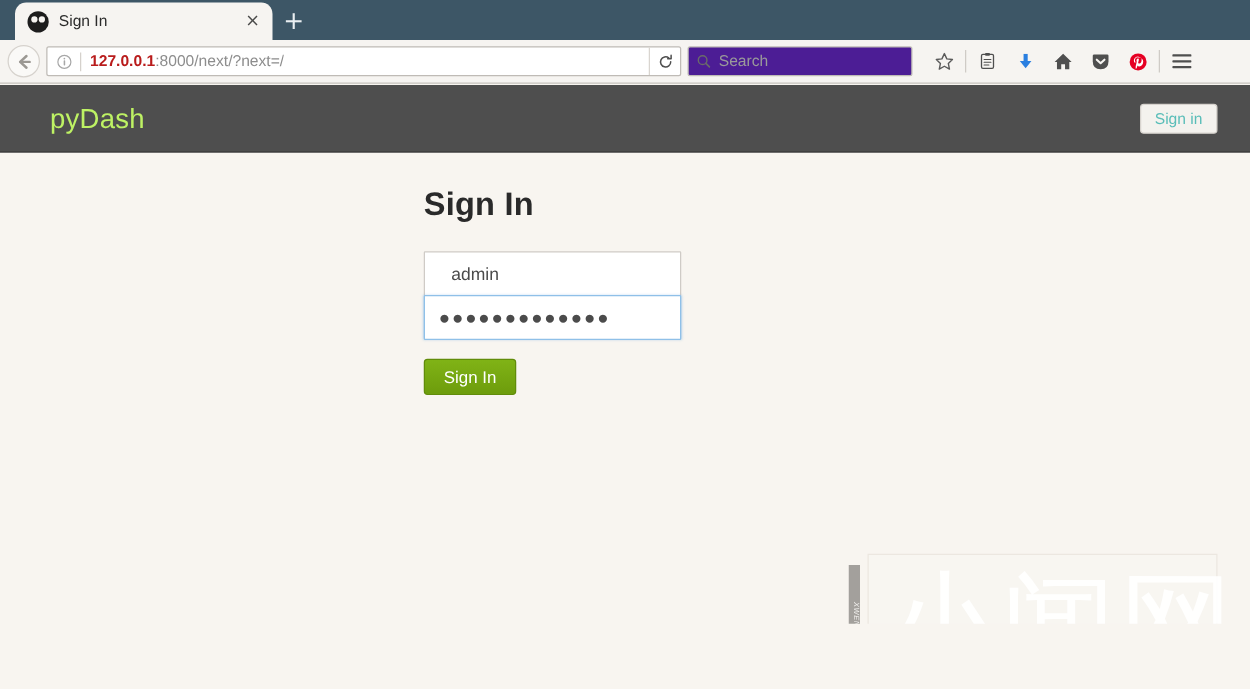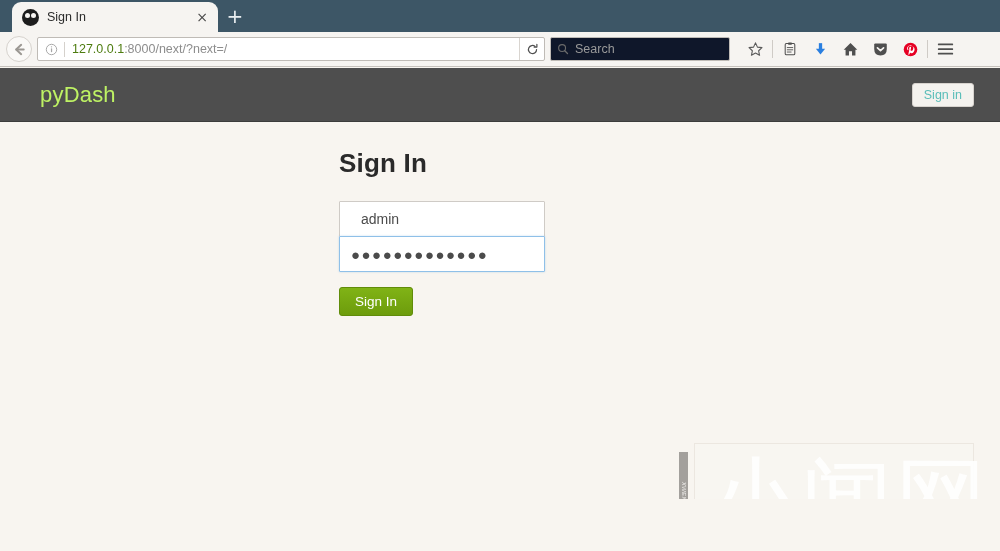--- a/index.html
+++ b/index.html
@@ -86,30 +86,30 @@
     display: flex; align-items: center;
     margin-right: 5px;
     overflow: hidden;
   }
   .url-ident {
     width: 26px; display: flex; align-items: center; justify-content: center;
     color: #9b9b9b; flex: 0 0 auto; cursor: pointer;
   }
   .url-sep { width: 1px; height: 15px; background: #d5d1cc; margin-right: 7px; flex: 0 0 auto; }
   .url-text { font-size: 12.5px; white-space: nowrap; overflow: hidden; color: #8d8d8d; }
-  .url-host { color: #4d7c0f; font-weight: normal; }
+  .url-host { color: #b91c1c; font-weight: bold; }
   .url-reload {
     width: 25px; height: 24px; margin-left: auto;
     border-left: 1px solid #d9d5d0;
     display: flex; align-items: center; justify-content: center;
     color: #505050; cursor: pointer; flex: 0 0 auto;
   }
   .searchbar {
     flex: 0 0 180px; height: 24px;
-    background: #0f172a; border: 1px solid #bfbbb6; border-radius: 2px;
+    background: #4c1d95; border: 1px solid #bfbbb6; border-radius: 2px;
     display: flex; align-items: center; padding: 0 6px;
     margin-right: 10px;
   }
   .searchbar .sb-icon { margin-right: 6px; display: flex; color: #6a6a6a; }
   .searchbar .sb-text { font-size: 12.5px; color: #9a9a9a; }
   .tbicons { display: flex; align-items: center; gap: 0px; }
   .tbicon {
     width: 30px; height: 28px;
     display: flex; align-items: center; justify-content: center;
     cursor: pointer;

